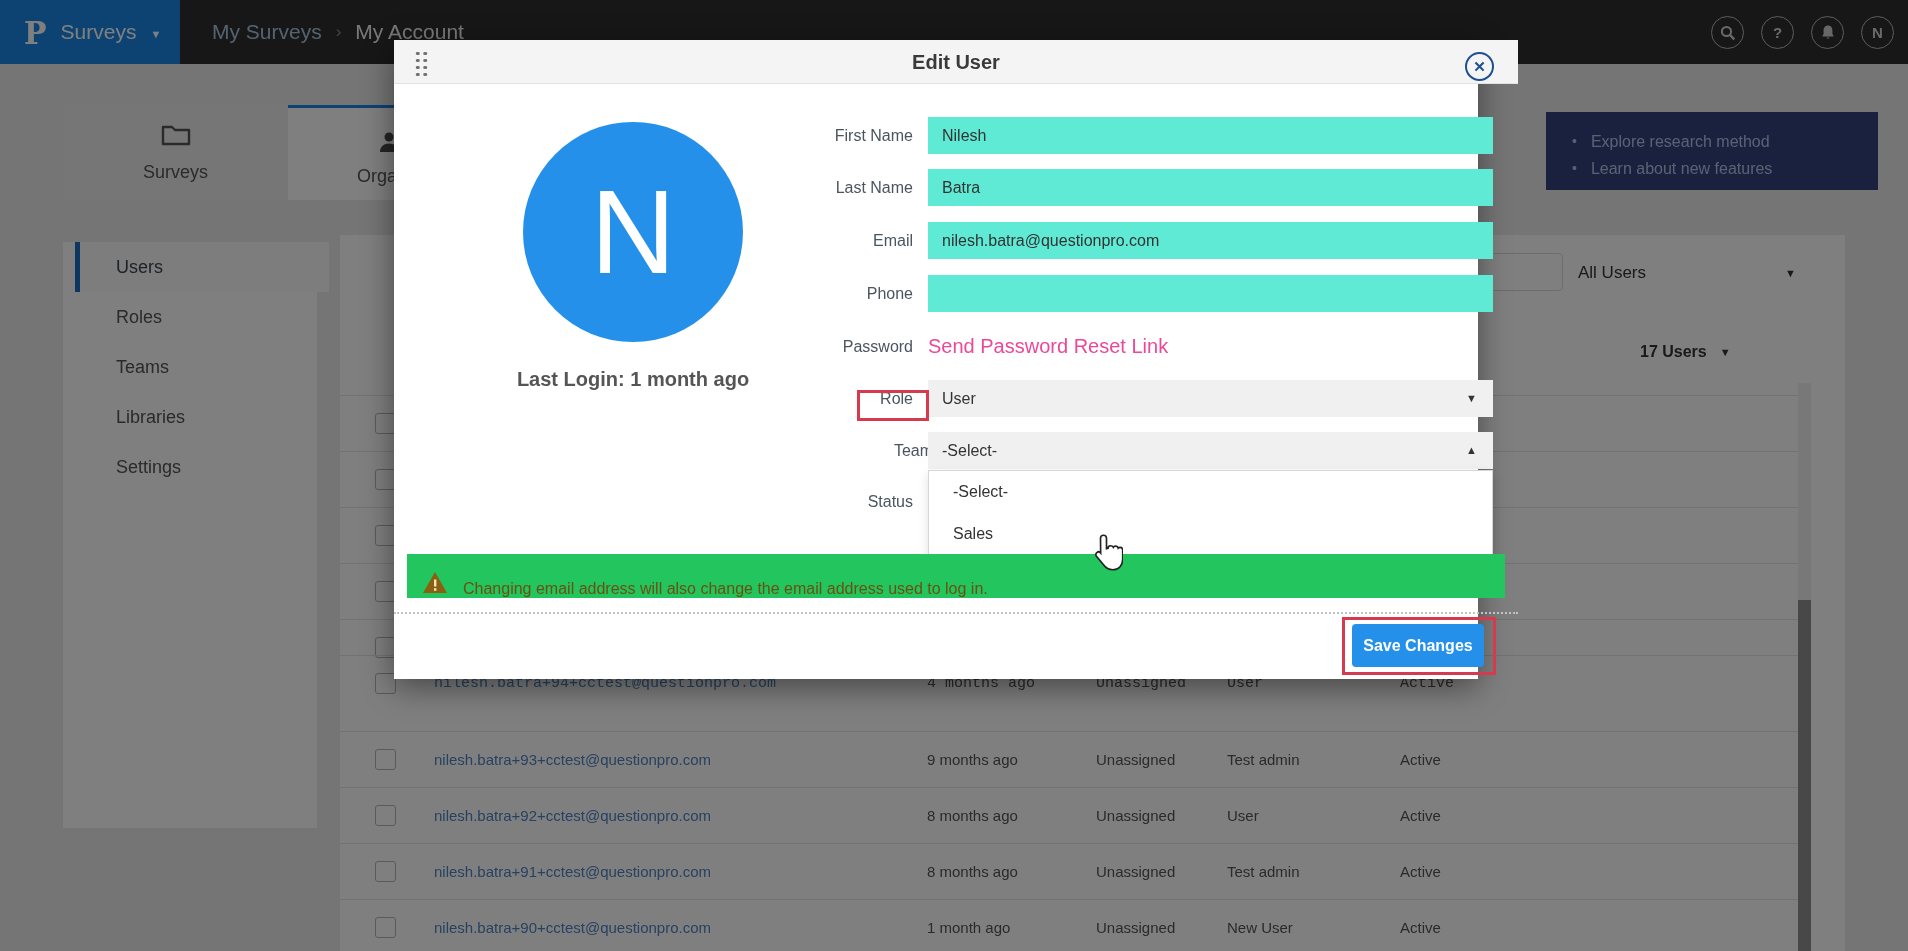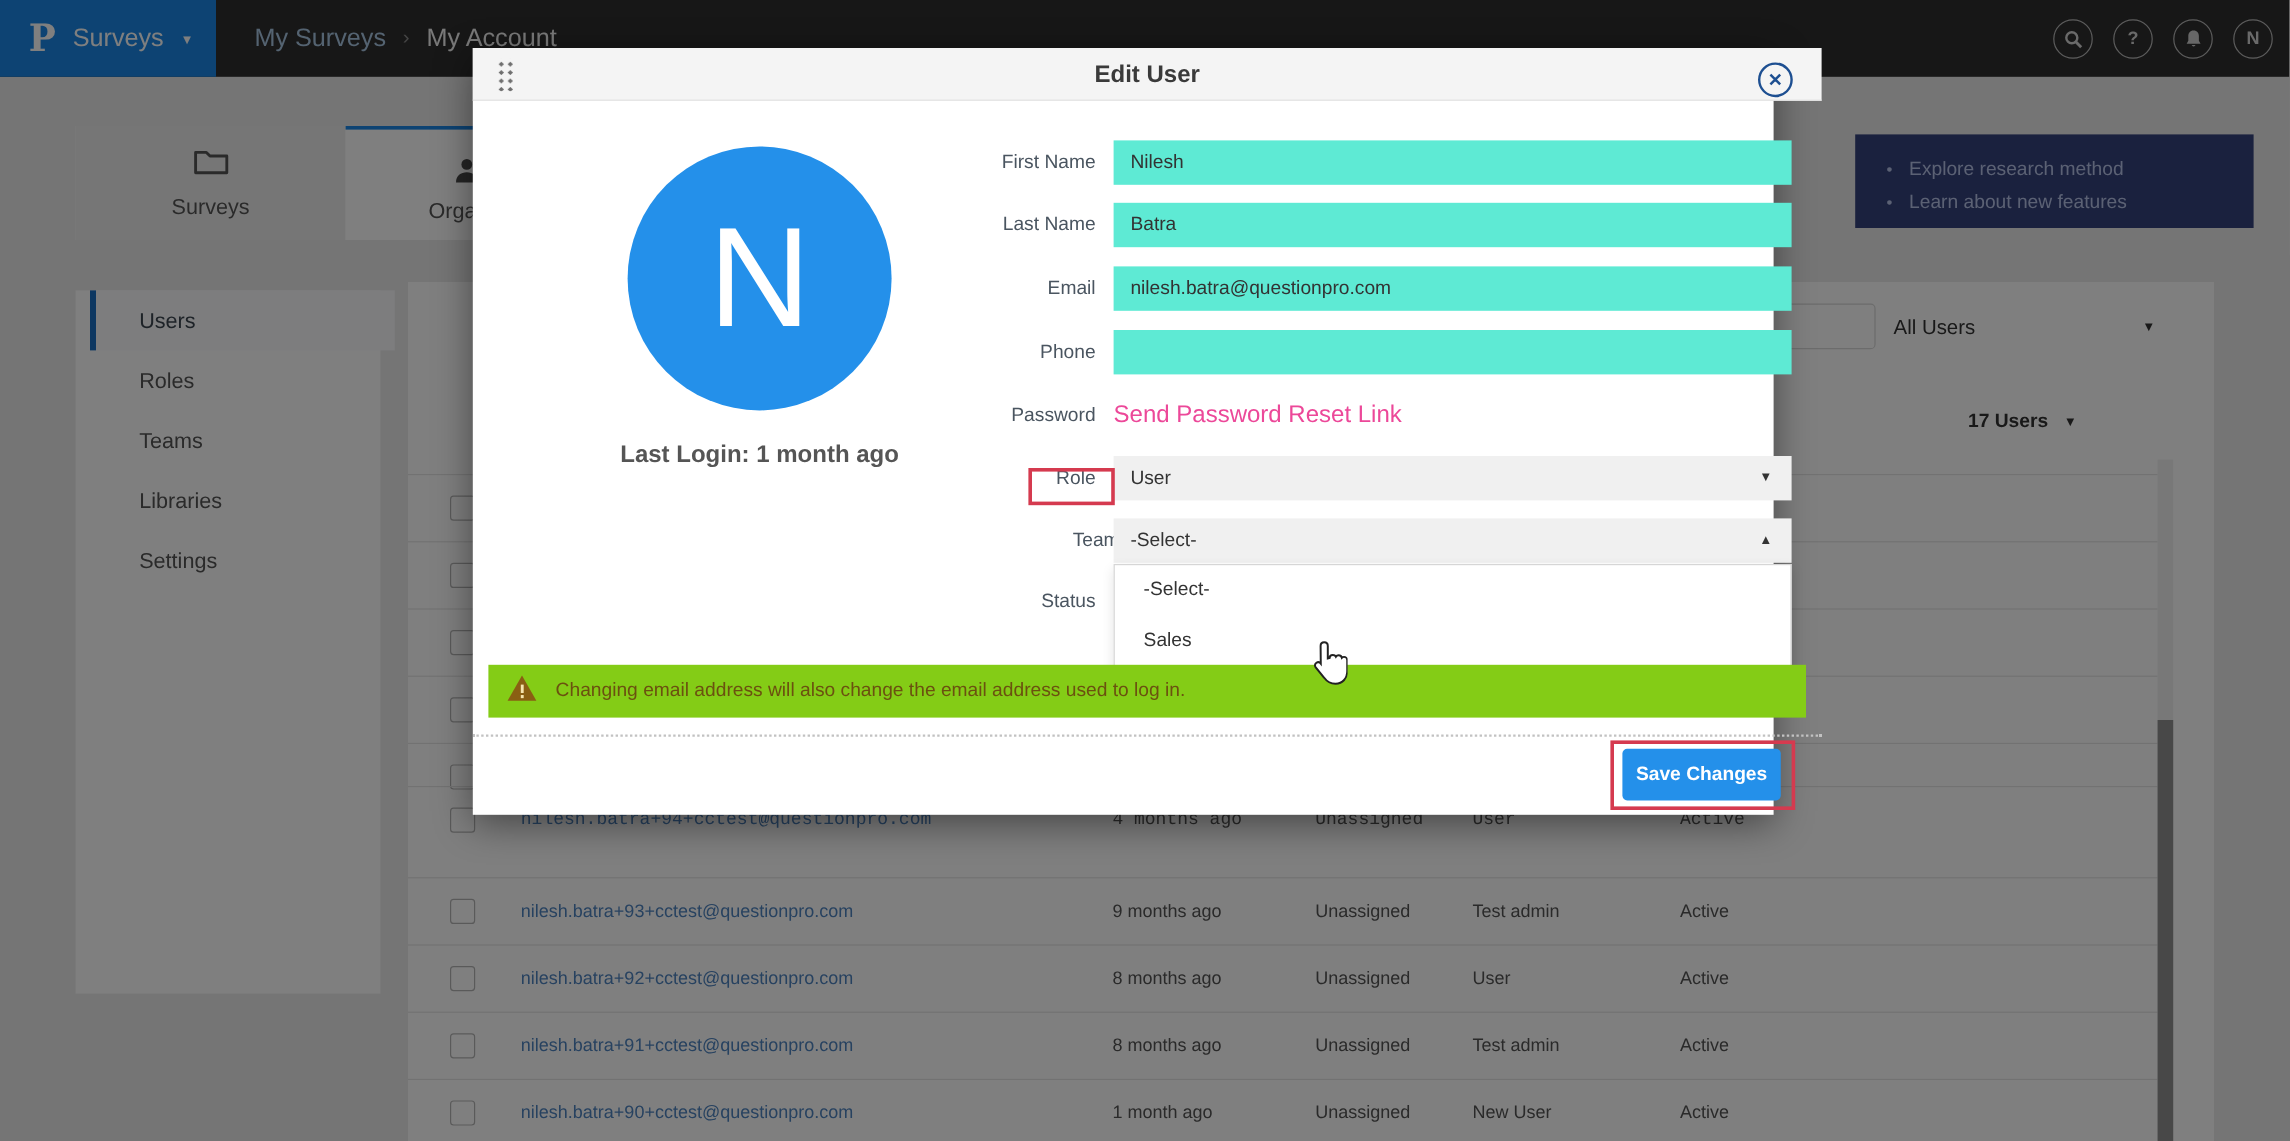--- a/index.html
+++ b/index.html
@@ -78,21 +78,21 @@
   .f-label { position:absolute; left:339px; width:180px; text-align:right; font-size:16px; color:#4a5560; line-height:37px; }
   .f-input { position:absolute; left:534px; width:565px; height:37px; background:#5eead4; border:none; outline:none; font-family:"Liberation Sans",sans-serif; font-size:16px; color:#333; padding:0 14px; }
   .pw-link { position:absolute; left:534px; top:295px; font-size:20px; color:#ec4899; cursor:pointer; }
   .f-select { position:absolute; left:534px; width:565px; height:37px; background:#f0f0f0; font-size:16px; color:#333; line-height:37px; padding:0 14px; cursor:pointer; }
   .f-select .sel-caret { position:absolute; right:16px; top:0; line-height:37px; }
   .team-highlight { position:absolute; left:463px; top:350px; width:72px; height:31px; border:3px solid #d53a4f; }
 
   .dd-panel { position:absolute; left:534px; top:430px; width:565px; height:95px; background:#fff; border:1px solid #d6d6d6; box-shadow:0 4px 10px rgba(0,0,0,0.12); }
   .dd-option { height:42px; line-height:42px; padding-left:24px; font-size:16px; color:#333; cursor:pointer; }
 
-  .warn-banner { position:absolute; left:13px; top:514px; width:1098px; height:44px; background:#84cc16; display:flex; align-items:center; gap:15px; padding-left:15px; }
+  .warn-banner { position:absolute; left:13px; top:514px; width:1098px; height:44px; background:#22c55e; display:flex; align-items:flex-end; gap:15px; padding-left:15px; }
   .warn-text { font-size:16px; color:#6b5110; }
 
   .footer-sep { position:absolute; left:0; top:572px; width:1124px; border-top:2px dotted #c2c2c2; }
   .save-highlight { position:absolute; left:948px; top:577px; width:154px; height:58px; border:3.5px solid #d53a4f; }
   .save-btn { position:absolute; left:958px; top:584px; width:132px; height:43px; background:#2490ea; border:none; border-radius:4px; color:#fff; font-family:"Liberation Sans",sans-serif; font-size:16px; font-weight:bold; cursor:pointer; }
 
   .cursor-hand { left:1093px; top:533px; z-index:30; }
 </style>
 </head>
 <body>

